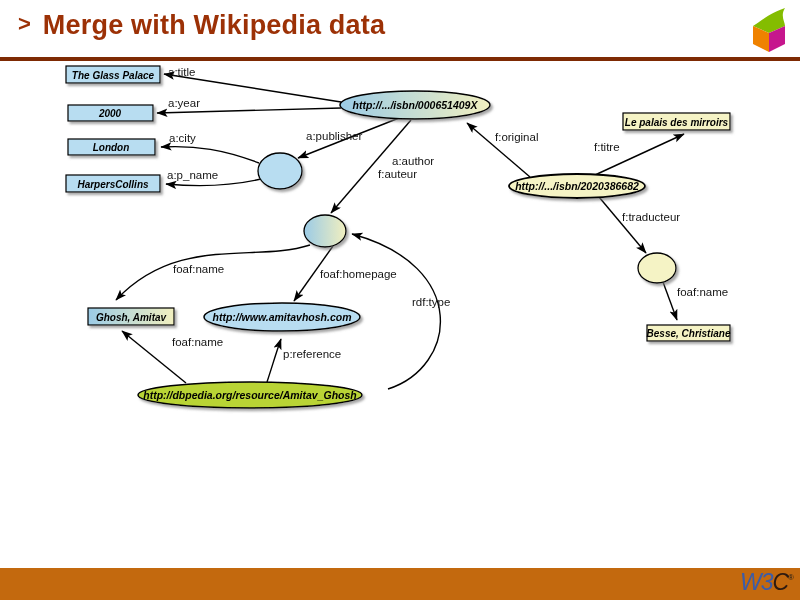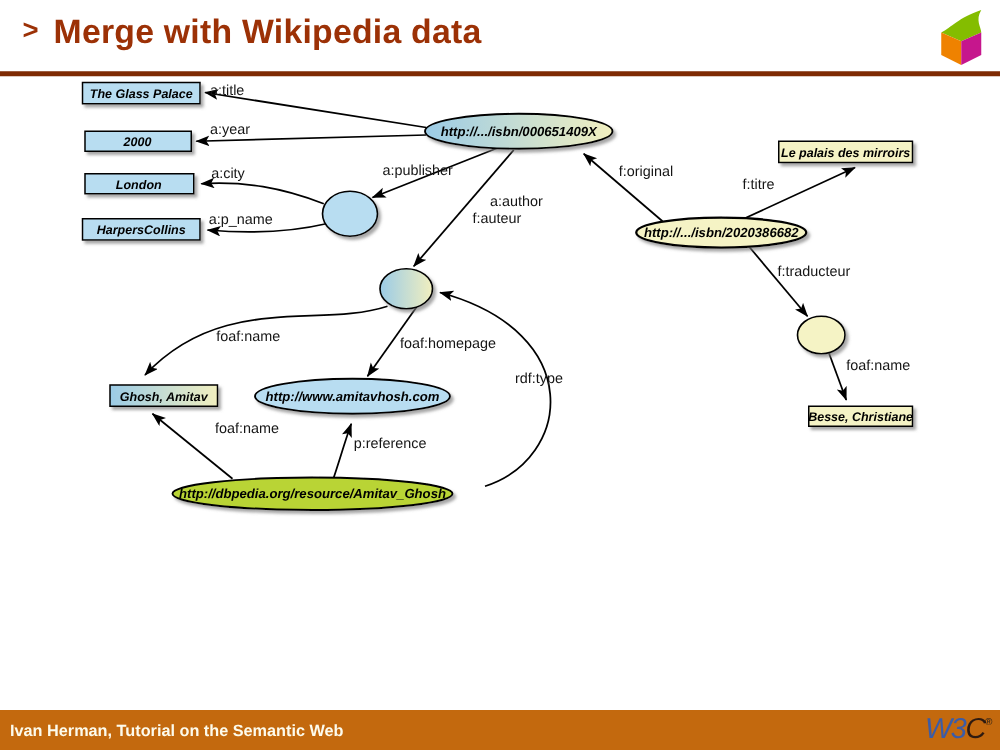--- a/index.html
+++ b/index.html
@@ -151,16 +151,15 @@
     <g>
       <ellipse cx="577" cy="186" rx="68" ry="12" fill="#f5f3c5" stroke="#000" stroke-width="1.8" filter="url(#ds)"></ellipse>
       <text class="nlabel url" x="577" y="189.5">http://.../isbn/2020386682</text>
     </g>
     <g>
       <ellipse cx="657" cy="268" rx="19" ry="15" fill="#f5f3c5" stroke="#000" stroke-width="1.3" filter="url(#ds)"></ellipse>
     </g>
   </svg>
 
   <div class="footer">
-    <span class="footer-author">Ivan Herman, Tutorial on the Semantic Web</span>
     <span class="w3c"><span class="w3">W3</span><span class="c">C</span><sup>®</sup></span>
   </div>
 </div>
 
 </body></html>

